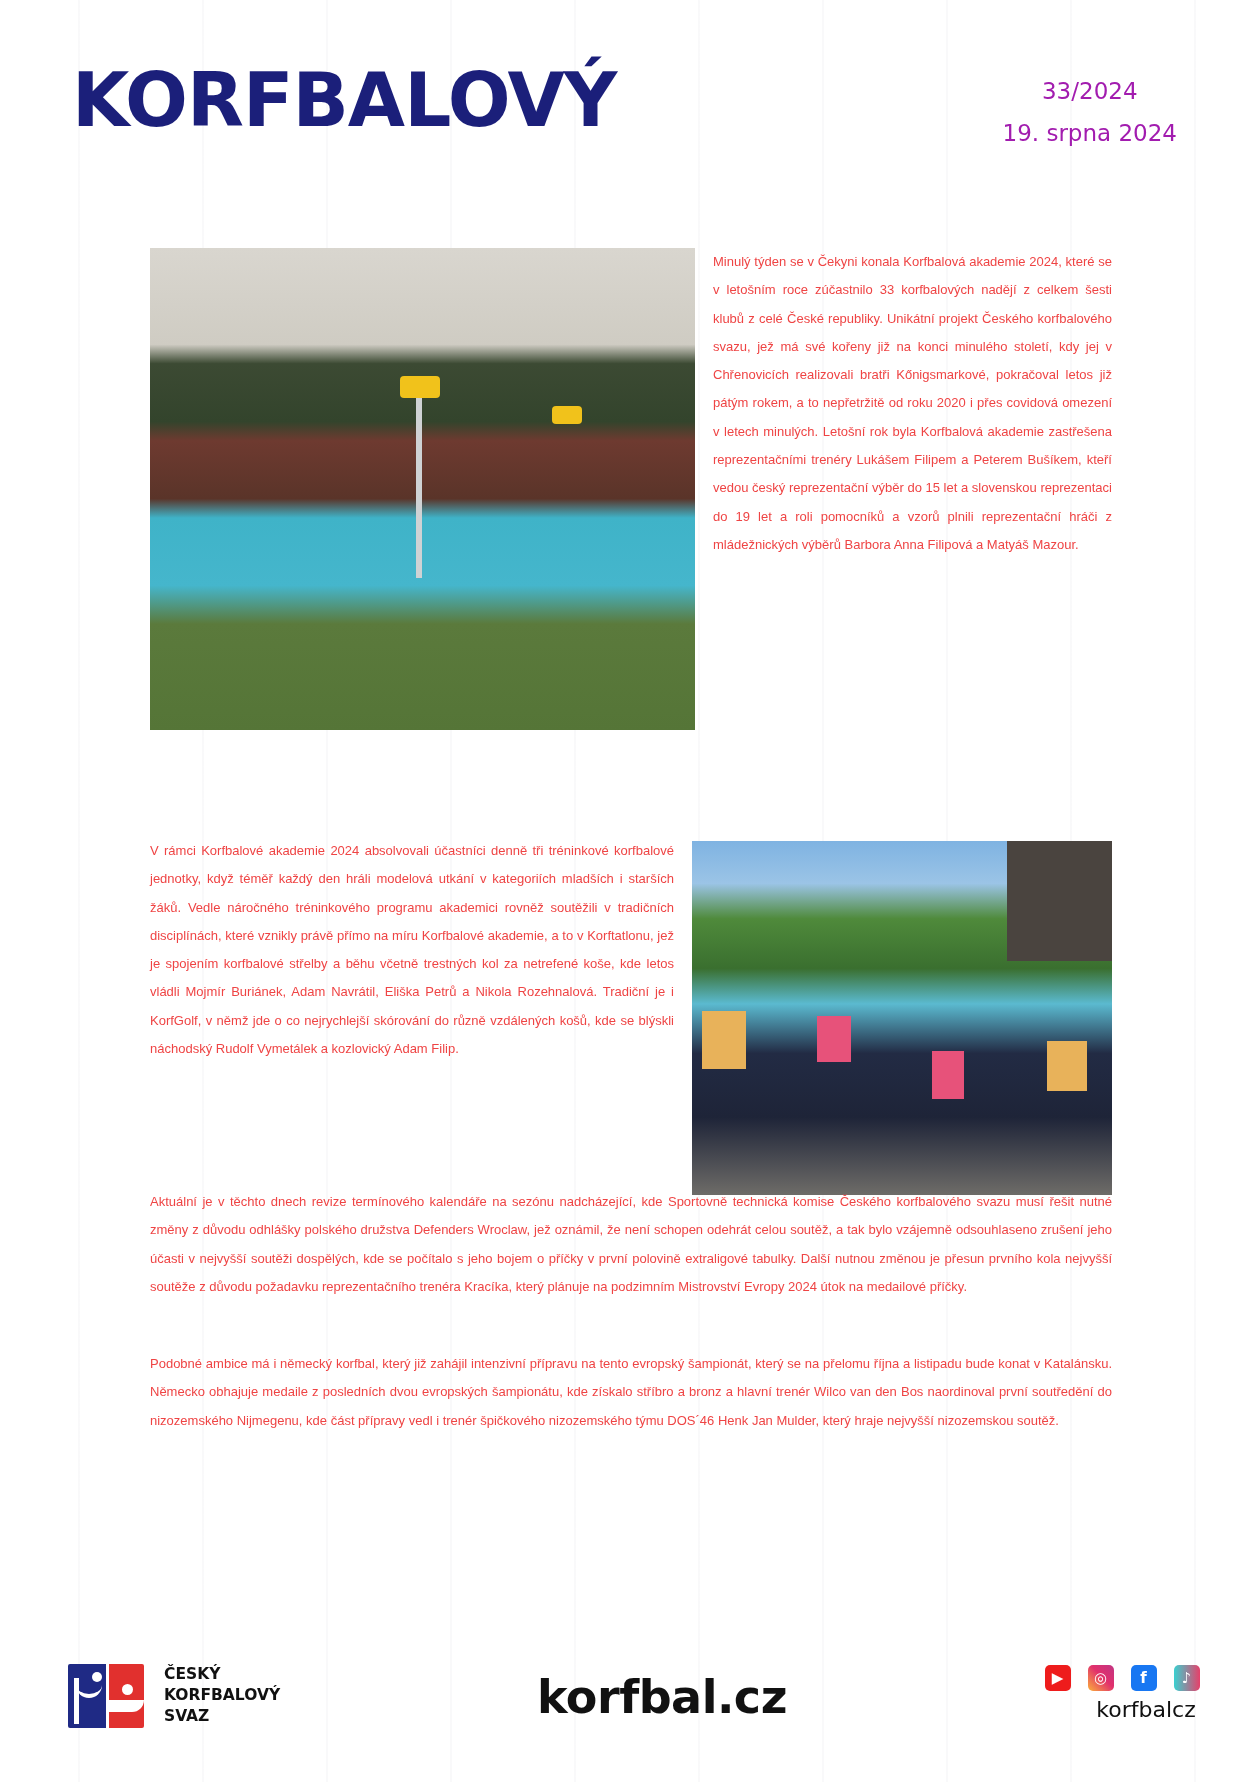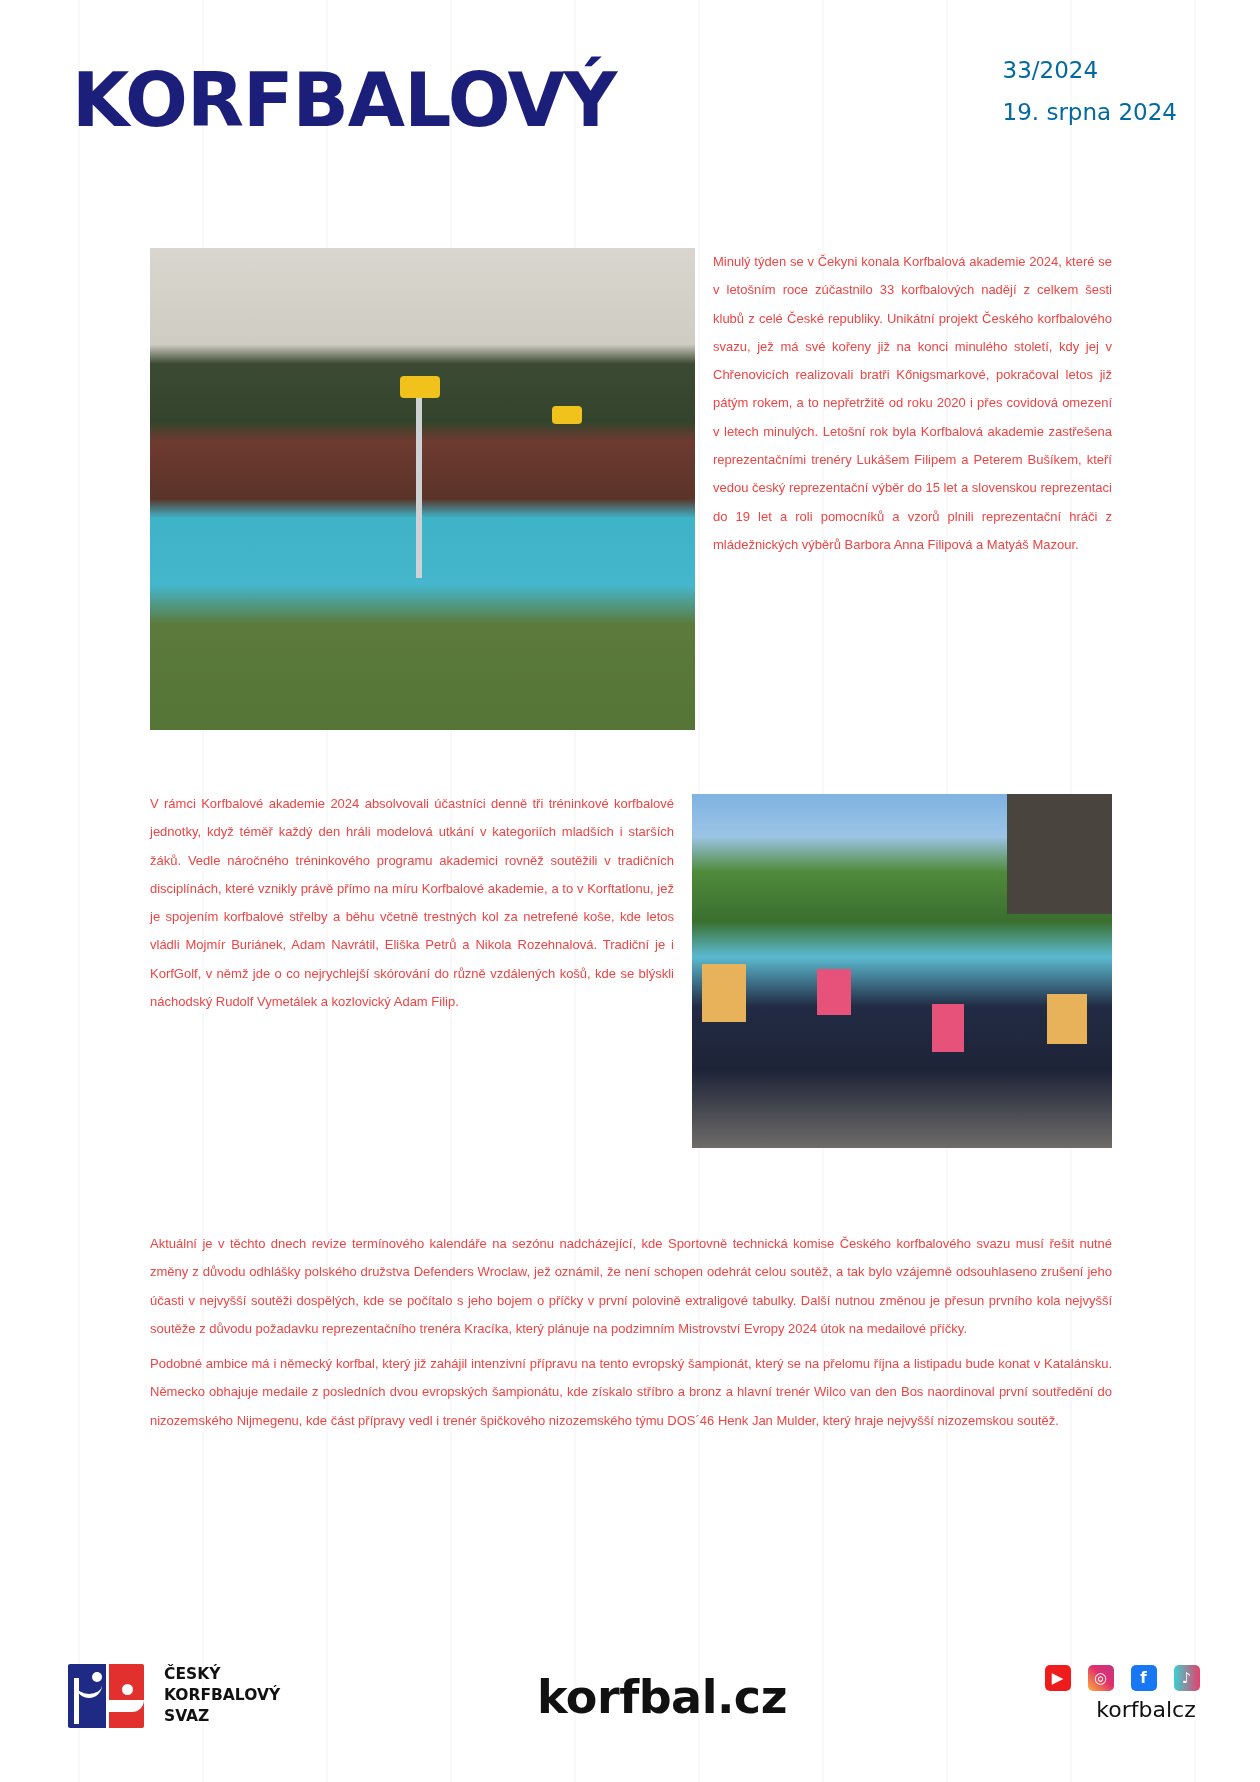--- a/index.html
+++ b/index.html
@@ -14,31 +14,31 @@
     background-image:
       repeating-linear-gradient(90deg, transparent 0, transparent 78px, rgba(200,200,210,0.18) 78px, rgba(200,200,210,0.18) 80px, transparent 80px, transparent 124px);
     opacity:0.6;
   }
   .masthead {
     position:absolute; left:72px; top:58px; z-index:1;
     color:#1b1f7a; font-family:"DejaVu Sans", sans-serif; font-weight:bold;
     font-size:74px; line-height:84px; letter-spacing:-1px;
   }
   .issue {
-    position:absolute; right:83px; top:49px; z-index:1; text-align:left;
-    font-family:"DejaVu Sans", sans-serif; font-size:23px; line-height:42px; color:#0369a1;
+    position:absolute; right:83px; top:70px; z-index:1; text-align:center;
+    font-family:"DejaVu Sans", sans-serif; font-size:23px; line-height:42px; color:#a21caf;
   }
   .article {
     position:absolute; left:150px; width:962px; z-index:1;
     font-family:Liberation Sans, sans-serif; font-size:13px; line-height:28.3px;
     text-align:justify; color:#ef4444;
   }
   .p1 { top:248px; }
-  .p2 { top:790px; }
-  .p3 { top:1188px;margin-top:42px; }
+  .p2 { top:837px; }
+  .p3 { top:1188px; }
   .p4 { top:1350px; }
   .photo {
     position:relative; overflow:hidden;
   }
   .photo1 {
     float:left; width:545px; height:482px; margin:0 18px 2px 0;
     background:
       linear-gradient(180deg, #d9d6cf 0%, #cfccc3 20%, #3c4a33 24%, #33442c 36%, #6e3a30 40%, #5a3429 52%, #3fb3c8 56%, #45b6cc 70%, #5b7a3c 78%, #557537 100%);
   }
   .photo2 {

